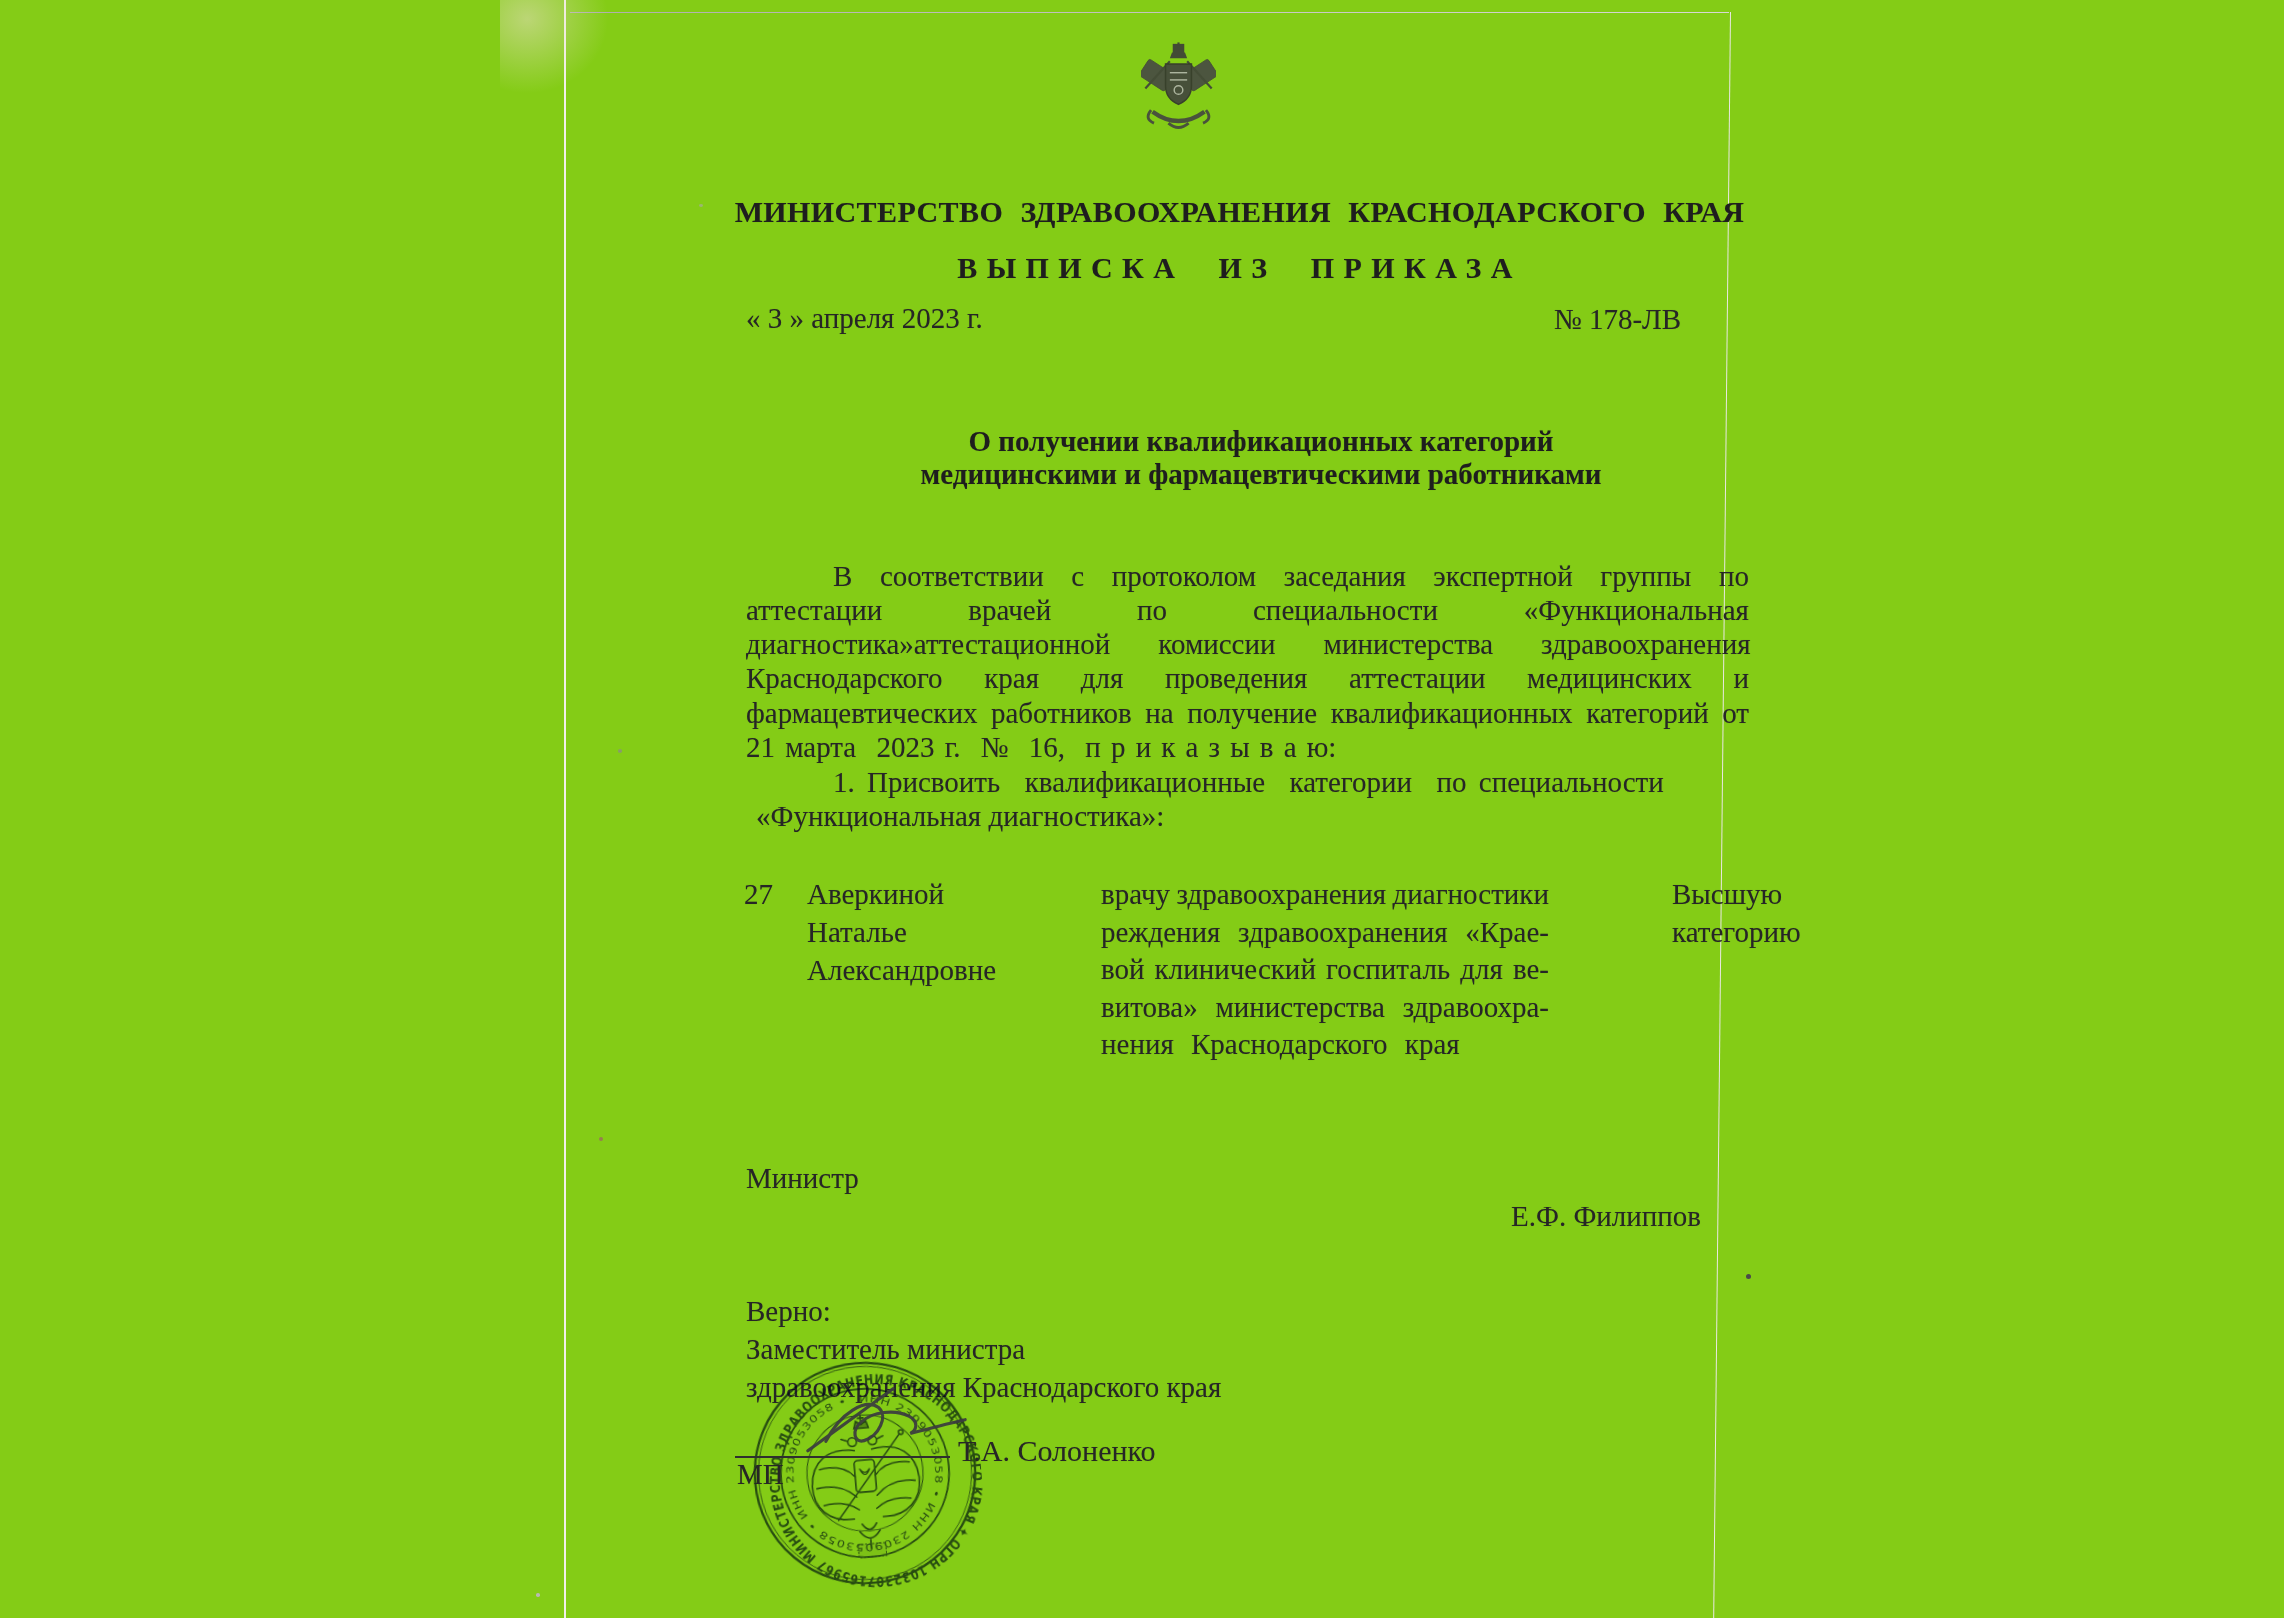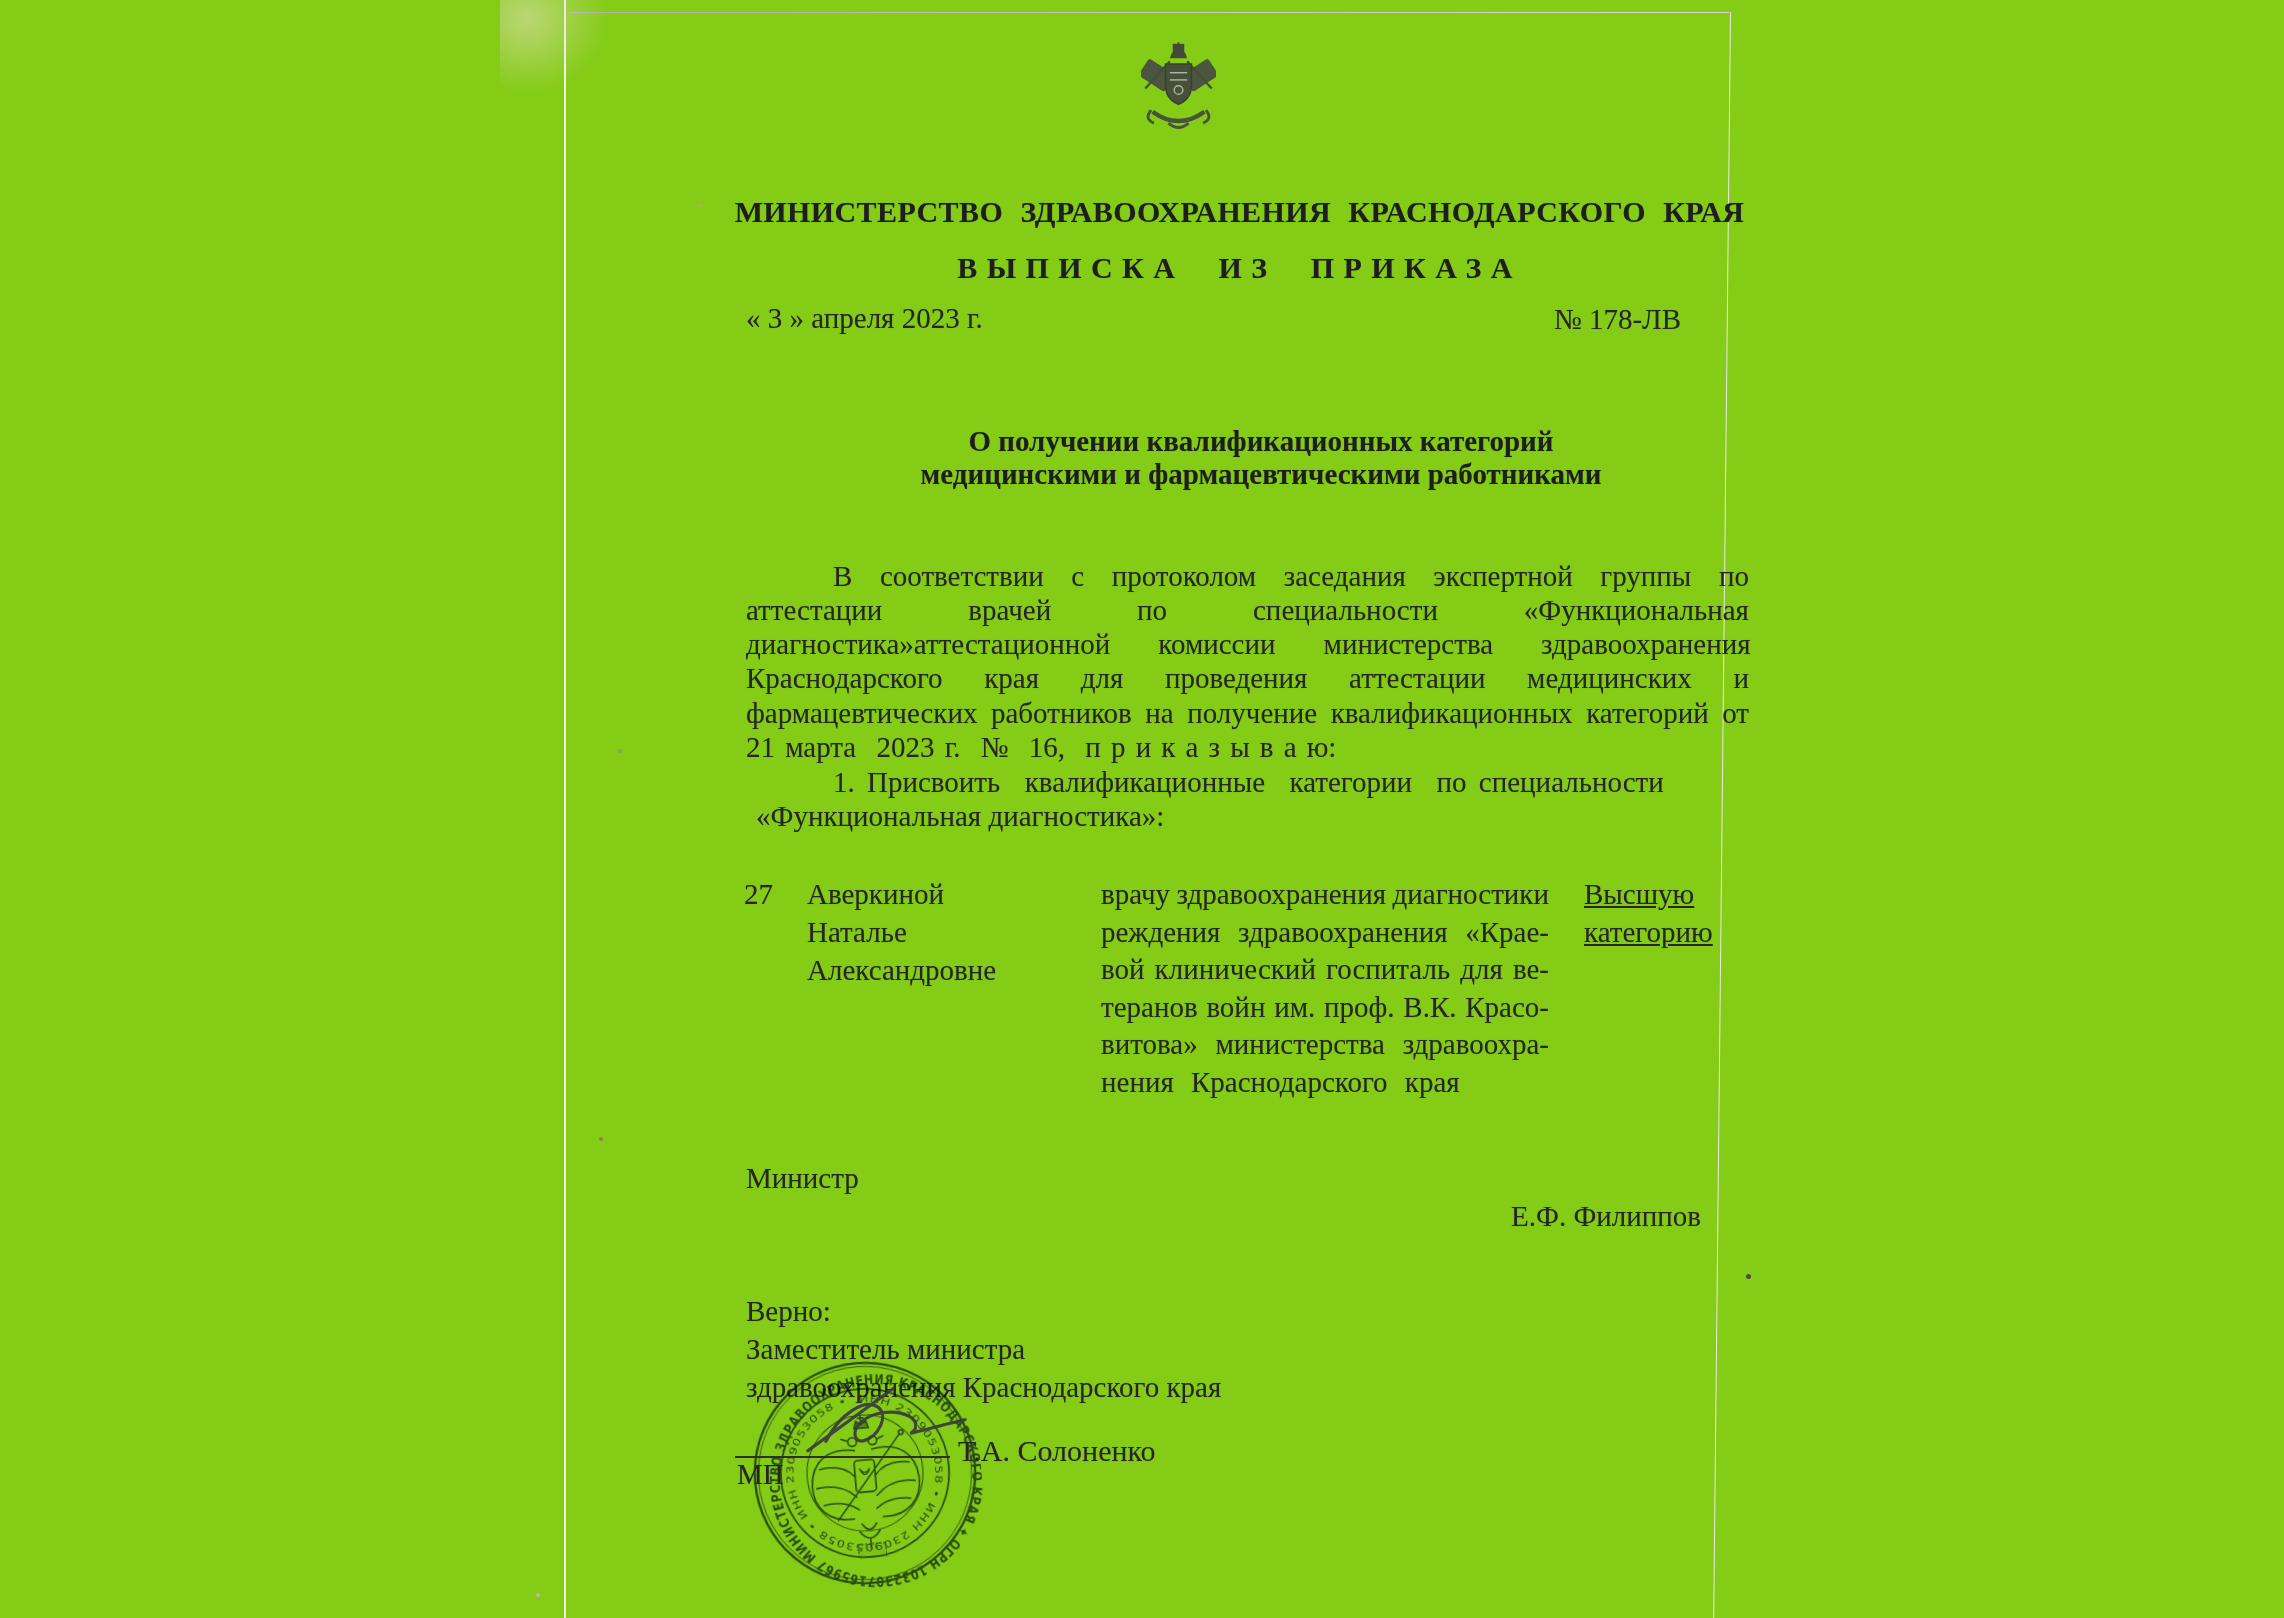--- a/index.html
+++ b/index.html
@@ -151,36 +151,28 @@
         <span>«Крае-</span>
       </div>
     <div class="desc-line">
         <span>вой</span>
         <span>клинический</span>
         <span>госпиталь</span>
         <span>для</span>
         <span>ве-</span>
       </div>
     <div class="desc-line">
-        <span>теранов</span>
-        <span>войн</span>
-        <span>им.</span>
-        <span>проф.</span>
-        <span>В.К.</span>
-        <span>Красо-</span>
-      </div>
-    <div class="desc-line">
         <span>витова»</span>
         <span>министерства</span>
         <span>здравоохра-</span>
       </div>
     <div class="plain-line" style="word-spacing:10px;">нения Краснодарского края</div>
   </div>
 
-  <div class="txt catcol" style="left:1584px;top:879px;text-decoration:underline;">
+  <div class="txt catcol" style="left:1672px;top:879px;">
     <div>Высшую</div>
     <div>категорию</div>
   </div>
 
   <div class="txt" style="left:746px;top:1138px;margin-top:25px;">Министр</div>
   <div class="txt" style="left:1511px;top:1201px;">Е.Ф. Филиппов</div>
 
   <div class="txt" style="left:746px;top:1296px;">Верно:</div>
   <div class="txt" style="left:746px;top:1334px;">Заместитель министра</div>
   <div class="txt" style="left:746px;top:1372px;">здравоохранения Краснодарского края</div>

